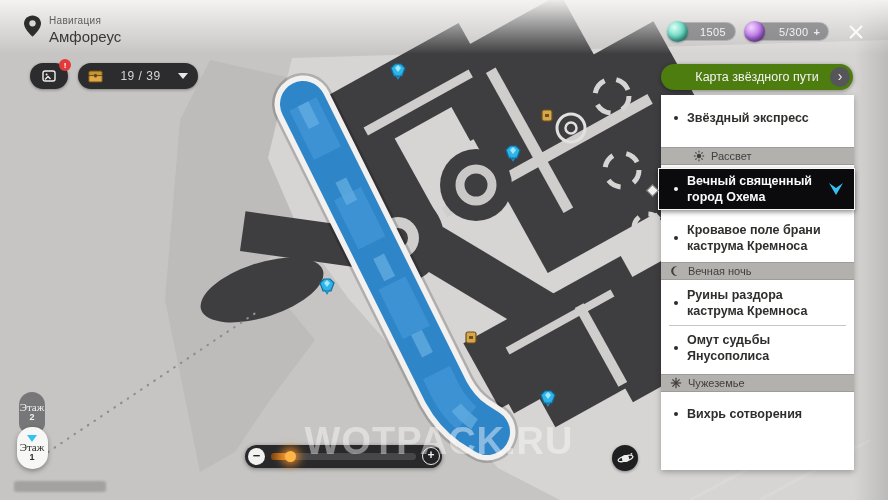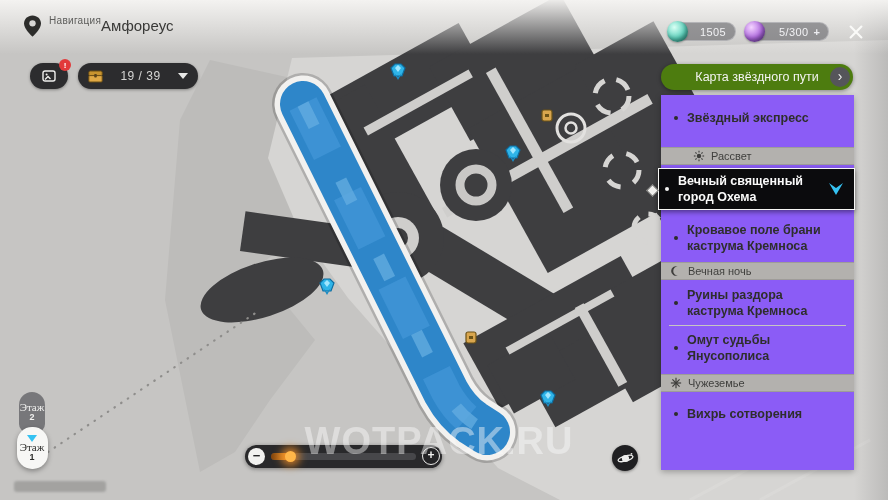--- a/index.html
+++ b/index.html
@@ -10,21 +10,21 @@
   svg{display:block;}
 
   
   .sheen{left:0;top:0;width:888px;height:54px;z-index:5;pointer-events:none;
          background:linear-gradient(180deg,rgba(246,245,243,.95),rgba(246,245,243,0));}
   .edge-shade{right:0;top:0;width:34px;height:500px;z-index:4;pointer-events:none;
          background:linear-gradient(270deg,rgba(50,50,54,.16),rgba(50,50,54,0));}
 
   
   .navhdr{left:24px;top:15px;z-index:10;display:flex;gap:8px;}
-  .nav-texts{display:flex;flex-direction:row;}
+  .nav-texts{display:flex;flex-direction:column;}
   .nav-label{font-size:10px;color:#5c5c5a;letter-spacing:.3px;}
   .nav-loc{font-size:15px;color:#393937;margin-top:2px;}
 
   
   .gallery-btn{left:30px;top:63px;width:38px;height:26px;background:#2c2c2e;border-radius:13px;
                z-index:10;display:flex;align-items:center;justify-content:center;cursor:pointer;
                box-shadow:0 1px 3px rgba(0,0,0,.35);}
   .badge{position:absolute;right:-3px;top:-4px;width:12px;height:12px;border-radius:50%;
          background:#e23a3a;color:#fff;font-size:8px;font-weight:bold;display:flex;
          align-items:center;justify-content:center;}
@@ -50,32 +50,32 @@
   .close-btn{left:845px;top:21px;width:22px;height:22px;z-index:10;cursor:pointer;
              display:flex;align-items:center;justify-content:center;}
 
   
   .panel-title{left:661px;top:64px;width:192px;height:26px;background:#4d7c0f;border-radius:14px;
                z-index:20;display:flex;align-items:center;justify-content:center;cursor:pointer;
                box-shadow:0 1px 4px rgba(0,0,0,.4);}
   .panel-title span.t{color:#f3f3f1;font-size:12.5px;}
   .pt-chev{position:absolute;right:3px;top:3px;width:20px;height:20px;border-radius:50%;
            background:#55555a;color:#f3f3f1;font-size:14px;line-height:19px;text-align:center;}
-  .panel-body{left:661px;top:95px;width:193px;height:375px;background:#8b5cf6;z-index:20;
+  .panel-body{left:661px;top:95px;width:193px;height:375px;background:#ffffff;z-index:20;
               box-shadow:0 2px 6px rgba(0,0,0,.28);}
   .p-item{position:absolute;left:0;width:100%;display:flex;align-items:center;gap:9px;
           padding-left:13px;box-sizing:border-box;cursor:pointer;}
   .p-bullet{width:4px;height:4px;background:#2c2c2a;border-radius:50%;flex:none;}
   .p-lines{font-size:12.5px;font-weight:bold;color:#2e2e2c;line-height:16px;}
   .p-section{position:absolute;left:0;width:100%;height:18px;background:#b3b1ae;
              border-top:1px solid #9e9c99;border-bottom:1px solid #9e9c99;display:flex;
              align-items:center;gap:6px;padding-left:9px;box-sizing:border-box;}
   .p-section .s-label{font-size:11px;color:#3f3f3d;}
   .p-selected{position:absolute;left:-3px;width:197px;height:42px;background:#0b0b0d;
-              border:1px solid #f7f7f5;display:flex;align-items:center;gap:9px;padding-left:6px;
+              border:1px solid #f7f7f5;display:flex;align-items:center;gap:9px;padding-left:15px;
               box-sizing:border-box;cursor:pointer;box-shadow:0 2px 5px rgba(0,0,0,.45);}
   .p-selected .p-bullet{background:#f4f4f2;}
   .p-selected .p-lines{color:#fafafa;}
   .sel-arrow{position:absolute;right:10px;top:14px;}
   .sel-diamond{position:absolute;left:-11px;top:17px;width:7px;height:7px;background:#f0efed;
                border:1px solid #6a6a68;transform:rotate(45deg);}
   .p-divider{position:absolute;left:8px;width:177px;height:1px;background:#c7c6c3;}
 
   
   .floor{left:16px;top:392px;width:32px;z-index:10;}

